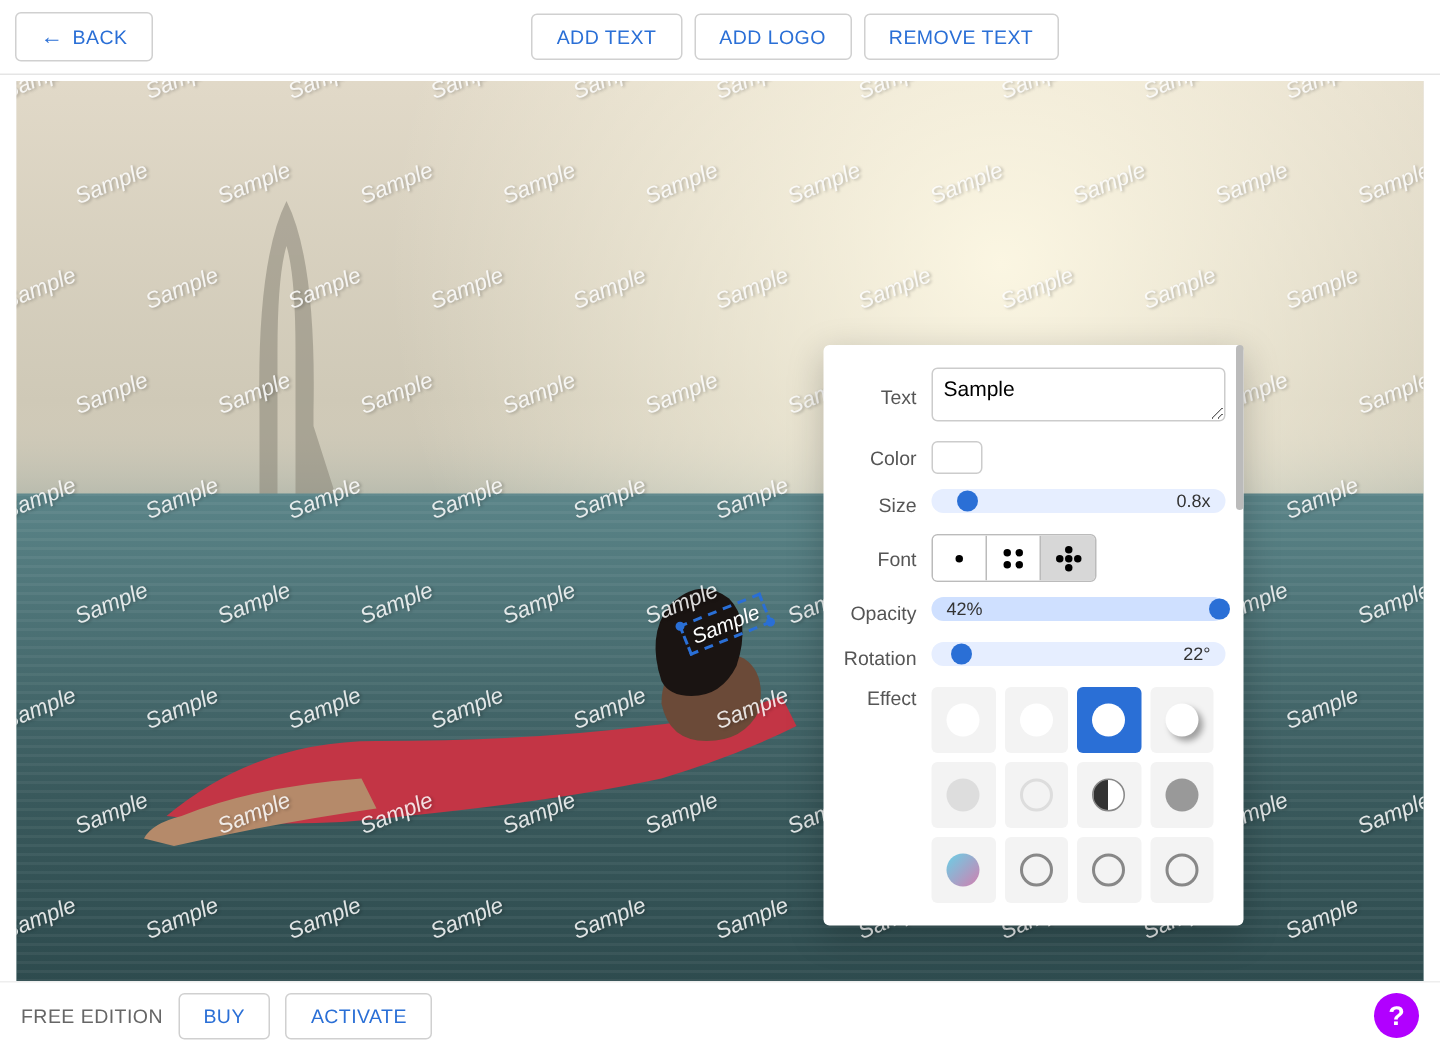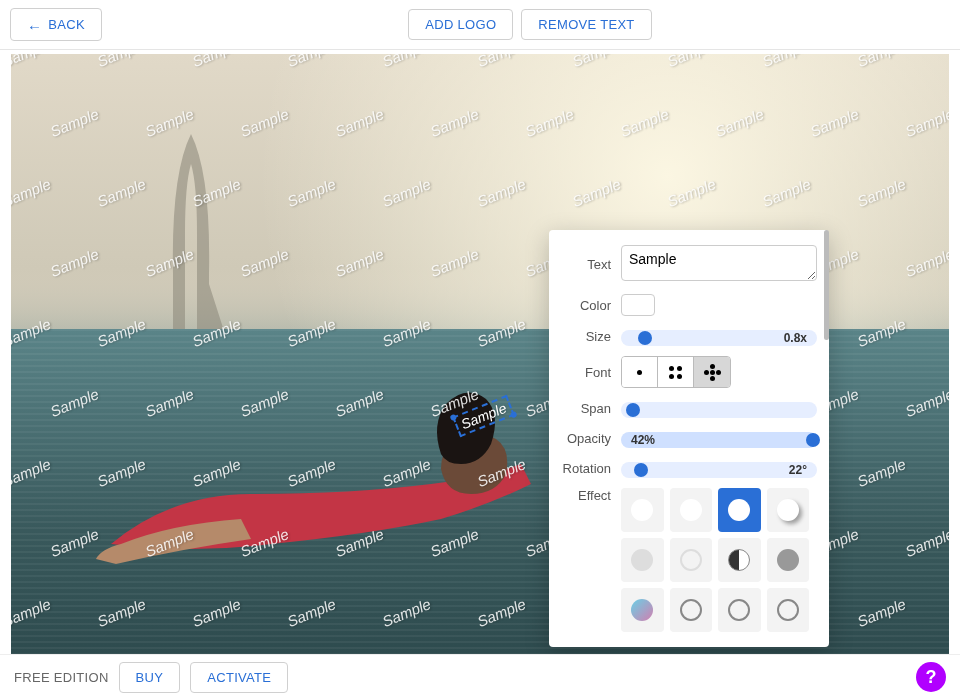--- a/index.html
+++ b/index.html
@@ -31,21 +31,21 @@
 .wm { position:absolute; color:rgba(255,255,255,0.85); font-style:italic; font-family: Arial; font-size:15px; transform: rotate(-22deg); text-shadow: 1px 1px 2px rgba(0,0,0,0.25); pointer-events:none; white-space:nowrap; }
 
 .panel { position:absolute; right:120px; top:176px; width:280px; background:#fff; border-radius:4px; box-shadow: 0 6px 24px rgba(0,0,0,0.22); padding: 10px 0; }
 .row { display:flex; align-items:center; padding: 5px 12px; }
 .row-label { width:60px; text-align:right; padding-right:10px; color:#555; font-size:13px; }
 .row-body { flex:1; position:relative; }
 .txtarea { width:100%; height:36px; border:1px solid #ccc; border-radius:4px; padding:5px 7px; resize:both; font-family: Arial; font-size:14px; }
 .fontsel { width:100%; height:32px; border:1px solid #ccc; border-radius:4px; padding:4px 7px; font-family: Arial; font-size:15px; display:flex; align-items:center; justify-content:space-between; cursor:pointer; }
 .fontsel .caret { font-size:10px; color:#888; }
 .color-swatch { width:34px; height:22px; border:1px solid #ccc; border-radius:4px; background:#fff; cursor:pointer; }
-.slider { position:relative; height:20px; display:flex; align-items:flex-end;font-weight:bold; }
+.slider { position:relative; height:20px; display:flex; align-items:flex-start; }
 .track { height:16px; background:#e6eeff; border-radius:8px; flex:1; position:relative; }
 .thumb { position:absolute; top:50%; width:14px; height:14px; background:#2a6fd6; border-radius:50%; transform:translate(-50%,-50%); cursor:pointer; }
 .sval { position:absolute; right:10px; top:50%; transform:translateY(-50%); font-size:12px; color:#333; }
 .tilegrp { display:inline-flex; border:1px solid #bbb; border-radius:4px; overflow:hidden; }
 .tileopt { width:36px; height:30px; display:flex; align-items:center; justify-content:center; cursor:pointer; border-right:1px solid #bbb; background:#fff; }
 .tileopt:last-child { border-right:none; }
 .tileopt.sel3 { background:#d7d7d7; }
 .dotg { display:grid; grid-template-columns: repeat(2,5px); gap:3px; }
 .dotg span { width:5px; height:5px; background:#000; border-radius:50%; }
 .dotg.one { grid-template-columns: 5px; }
@@ -67,20 +67,21 @@
 </style>
 </head>
 <body>
 
 <div class="toolbar">
   <button class="btn btn-back">
       <span class="arrow-left"></span>
       <span>BACK</span>
     </button>
   <div class="spacer"></div>
+  <button class="btn">ADD TEXT</button>
   <button class="btn">ADD LOGO</button>
   <button class="btn">REMOVE TEXT</button>
   <div class="spacer"></div>
 </div>
 
 <div class="canvas">
   <div class="sky"></div>
   <div class="burj">
     <svg viewBox="0 0 80 200">
         <path d="M40 0 Q60 40 58 140 L58 200 L46 200 L46 100 Q46 50 40 30 Q34 50 34 100 L34 200 L22 200 L22 140 Q20 40 40 0 Z M58 150 L74 200 L58 200 Z" fill="#8a8678"></path>
@@ -248,30 +249,20 @@
                 <span></span>
                 <span></span>
                 <span></span>
                 <span></span>
               </div>
             </div>
         </div>
       </div>
     </div>
 
-    <div class="row">
-      <div class="row-label">Span</div>
-      <div class="row-body">
-          <div class="slider">
-            <div class="track">
-              <div class="thumb" id="thumb-span" style="left: 6%;"></div>
-            </div>
-          </div>
-        </div>
-    </div>
 
     <div class="row">
       <div class="row-label">Opacity</div>
       <div class="row-body">
         <div class="slider">
           <div class="track" style="background:#cfe0ff">
               <div class="thumb" id="thumb-opacity" style="left: 98%;"></div>
               <span class="sval" style="left:10px;right:auto">42%</span>
             </div>
         </div>

